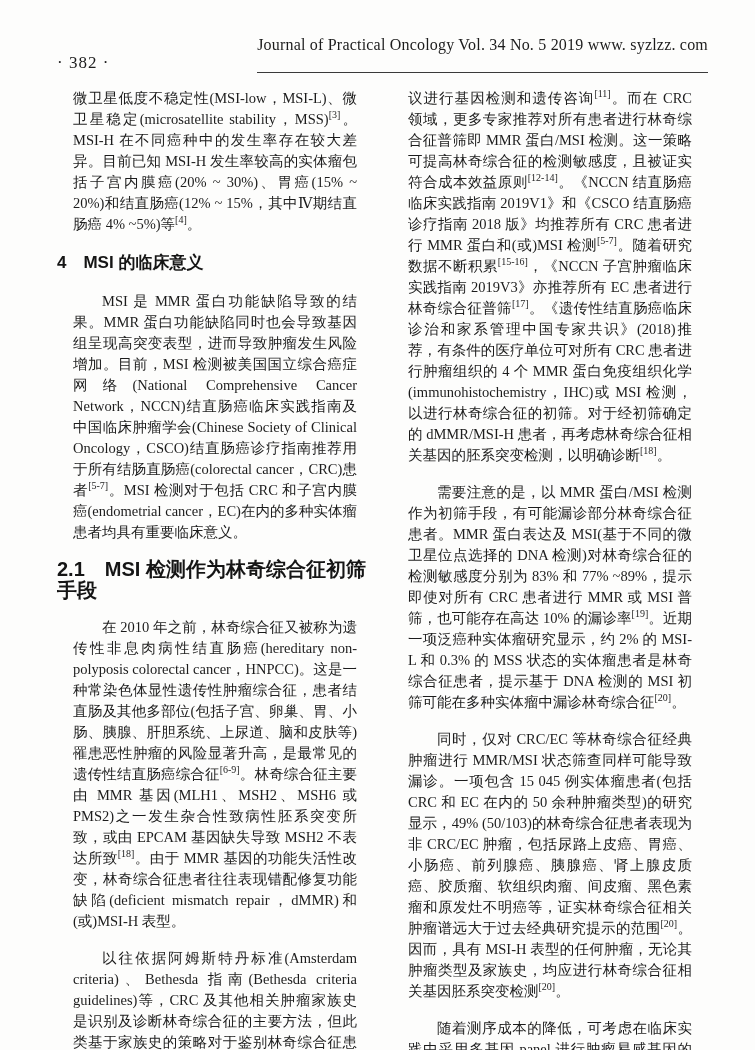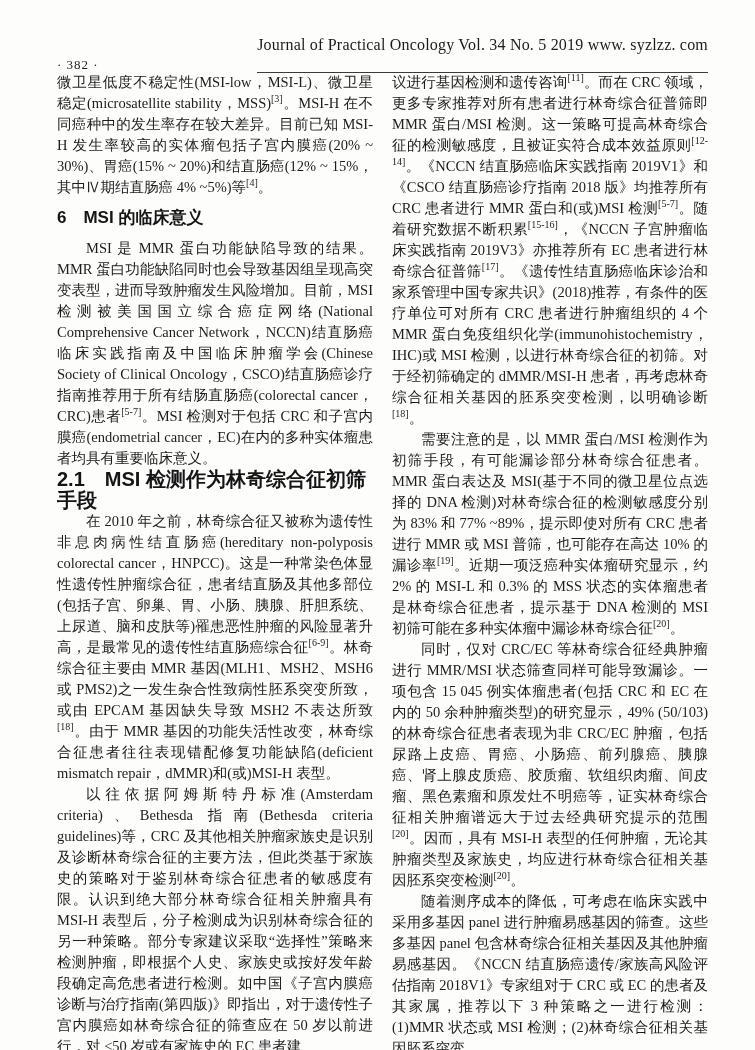--- a/index.html
+++ b/index.html
@@ -10,40 +10,39 @@
     font-family:"Liberation Serif","DejaVu Serif",serif;
     color:#1c1c1c;
     overflow:hidden;
     box-sizing:border-box;
   }
   .header{
     position:absolute;
     top:36px;left:57px;right:47px;
     display:flex;justify-content:space-between;align-items:flex-end;
   }
-  .page-num{font-size:13px;letter-spacing:1px;}
+  .page-num{font-size:17px;letter-spacing:1px;}
   .journal-info{
     font-size:16px;
     letter-spacing:.2px;
     border-bottom:1.2px solid #3a3a3a;
     padding-bottom:18px;
   }
   .columns{
     position:absolute;
     top:72px;left:57px;right:47px;
     display:flex;gap:19px;
   }
   .col{flex:1 1 0;min-width:0;}
   p{
-    margin:0;
+    margin:16px;
     font-size:14.5px;
     line-height:21px;
     text-align:justify;
     text-justify:inter-ideograph;
-    font-family:Liberation Serif, serif;
   }
   p.indent{text-indent:2em;}
   h2.section{
     margin:8px 0 8px 0;
     font-family:"Liberation Sans","DejaVu Sans",sans-serif;
     font-size:17px;font-weight:bold;
     line-height:24px;
     color:#151515;
   }
   h3.subsection{
@@ -62,21 +61,21 @@
 
   <div class="header">
     <span class="page-num">· 382 ·</span>
     <span class="journal-info">Journal of Practical Oncology Vol. 34  No. 5 2019  www. syzlzz. com</span>
   </div>
 
   <div class="columns">
 
     <div class="col">
       <p>微卫星低度不稳定性(MSI-low，MSI-L)、微卫星稳定(microsatellite stability，MSS)<sup>[3]</sup>。MSI-H 在不同癌种中的发生率存在较大差异。目前已知 MSI-H 发生率较高的实体瘤包括子宫内膜癌(20% ~ 30%)、胃癌(15% ~ 20%)和结直肠癌(12% ~ 15%，其中Ⅳ期结直肠癌 4% ~5%)等<sup>[4]</sup>。</p>
-      <h2 class="section">6　MSI 的临床意义</h2>
+      <h2 class="section">4　MSI 的临床意义</h2>
       <p class="indent">MSI 是 MMR 蛋白功能缺陷导致的结果。MMR 蛋白功能缺陷同时也会导致基因组呈现高突变表型，进而导致肿瘤发生风险增加。目前，MSI 检测被美国国立综合癌症网络(National Comprehensive Cancer Network，NCCN)结直肠癌临床实践指南及中国临床肿瘤学会(Chinese Society of Clinical Oncology，CSCO)结直肠癌诊疗指南推荐用于所有结肠直肠癌(colorectal cancer，CRC)患者<sup>[5-7]</sup>。MSI 检测对于包括 CRC 和子宫内膜癌(endometrial cancer，EC)在内的多种实体瘤患者均具有重要临床意义。</p>
       <h3 class="subsection">2.1　MSI 检测作为林奇综合征初筛手段</h3>
       <p class="indent">在 2010 年之前，林奇综合征又被称为遗传性非息肉病性结直肠癌(hereditary non-polyposis colorectal cancer，HNPCC)。这是一种常染色体显性遗传性肿瘤综合征，患者结直肠及其他多部位(包括子宫、卵巢、胃、小肠、胰腺、肝胆系统、上尿道、脑和皮肤等)罹患恶性肿瘤的风险显著升高，是最常见的遗传性结直肠癌综合征<sup>[6-9]</sup>。林奇综合征主要由 MMR 基因(MLH1、MSH2、MSH6 或 PMS2)之一发生杂合性致病性胚系突变所致，或由 EPCAM 基因缺失导致 MSH2 不表达所致<sup>[18]</sup>。由于 MMR 基因的功能失活性改变，林奇综合征患者往往表现错配修复功能缺陷(deficient mismatch repair，dMMR)和(或)MSI-H 表型。</p>
       <p class="indent">以往依据阿姆斯特丹标准(Amsterdam criteria)、Bethesda 指南(Bethesda criteria guidelines)等，CRC 及其他相关肿瘤家族史是识别及诊断林奇综合征的主要方法，但此类基于家族史的策略对于鉴别林奇综合征患者的敏感度有限。认识到绝大部分林奇综合征相关肿瘤具有 MSI-H 表型后，分子检测成为识别林奇综合征的另一种策略。部分专家建议采取“选择性”策略来检测肿瘤，即根据个人史、家族史或按好发年龄段确定高危患者进行检测。如中国《子宫内膜癌诊断与治疗指南(第四版)》即指出，对于遗传性子宫内膜癌如林奇综合征的筛查应在 50 岁以前进行，对 &lt;50 岁或有家族史的 EC 患者建</p>
     </div>
 
     <div class="col">
       <p>议进行基因检测和遗传咨询<sup>[11]</sup>。而在 CRC 领域，更多专家推荐对所有患者进行林奇综合征普筛即 MMR 蛋白/MSI 检测。这一策略可提高林奇综合征的检测敏感度，且被证实符合成本效益原则<sup>[12-14]</sup>。《NCCN 结直肠癌临床实践指南 2019V1》和《CSCO 结直肠癌诊疗指南 2018 版》均推荐所有 CRC 患者进行 MMR 蛋白和(或)MSI 检测<sup>[5-7]</sup>。随着研究数据不断积累<sup>[15-16]</sup>，《NCCN 子宫肿瘤临床实践指南 2019V3》亦推荐所有 EC 患者进行林奇综合征普筛<sup>[17]</sup>。《遗传性结直肠癌临床诊治和家系管理中国专家共识》(2018)推荐，有条件的医疗单位可对所有 CRC 患者进行肿瘤组织的 4 个 MMR 蛋白免疫组织化学(immunohistochemistry，IHC)或 MSI 检测，以进行林奇综合征的初筛。对于经初筛确定的 dMMR/MSI-H 患者，再考虑林奇综合征相关基因的胚系突变检测，以明确诊断<sup>[18]</sup>。</p>
       <p class="indent">需要注意的是，以 MMR 蛋白/MSI 检测作为初筛手段，有可能漏诊部分林奇综合征患者。MMR 蛋白表达及 MSI(基于不同的微卫星位点选择的 DNA 检测)对林奇综合征的检测敏感度分别为 83% 和 77% ~89%，提示即使对所有 CRC 患者进行 MMR 或 MSI 普筛，也可能存在高达 10% 的漏诊率<sup>[19]</sup>。近期一项泛癌种实体瘤研究显示，约 2% 的 MSI-L 和 0.3% 的 MSS 状态的实体瘤患者是林奇综合征患者，提示基于 DNA 检测的 MSI 初筛可能在多种实体瘤中漏诊林奇综合征<sup>[20]</sup>。</p>
       <p class="indent">同时，仅对 CRC/EC 等林奇综合征经典肿瘤进行 MMR/MSI 状态筛查同样可能导致漏诊。一项包含 15 045 例实体瘤患者(包括 CRC 和 EC 在内的 50 余种肿瘤类型)的研究显示，49% (50/103)的林奇综合征患者表现为非 CRC/EC 肿瘤，包括尿路上皮癌、胃癌、小肠癌、前列腺癌、胰腺癌、肾上腺皮质癌、胶质瘤、软组织肉瘤、间皮瘤、黑色素瘤和原发灶不明癌等，证实林奇综合征相关肿瘤谱远大于过去经典研究提示的范围<sup>[20]</sup>。因而，具有 MSI-H 表型的任何肿瘤，无论其肿瘤类型及家族史，均应进行林奇综合征相关基因胚系突变检测<sup>[20]</sup>。</p>

